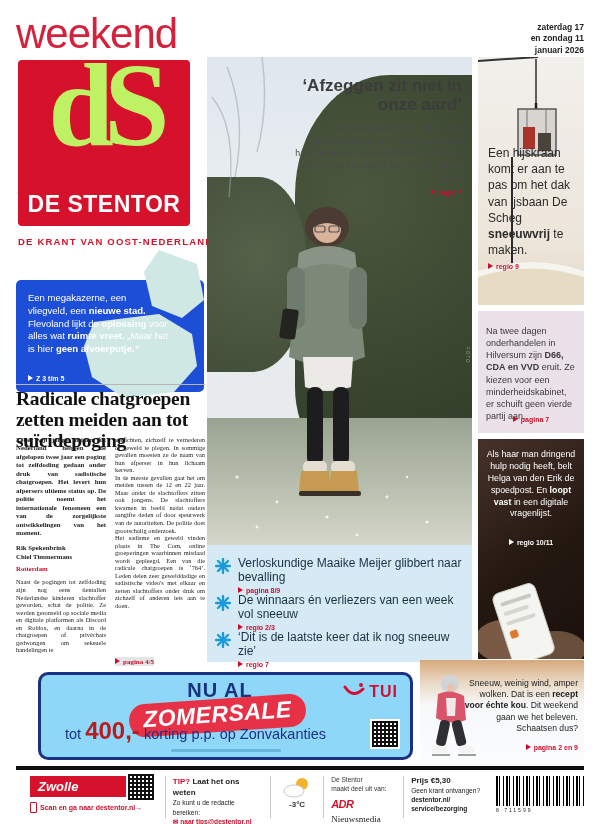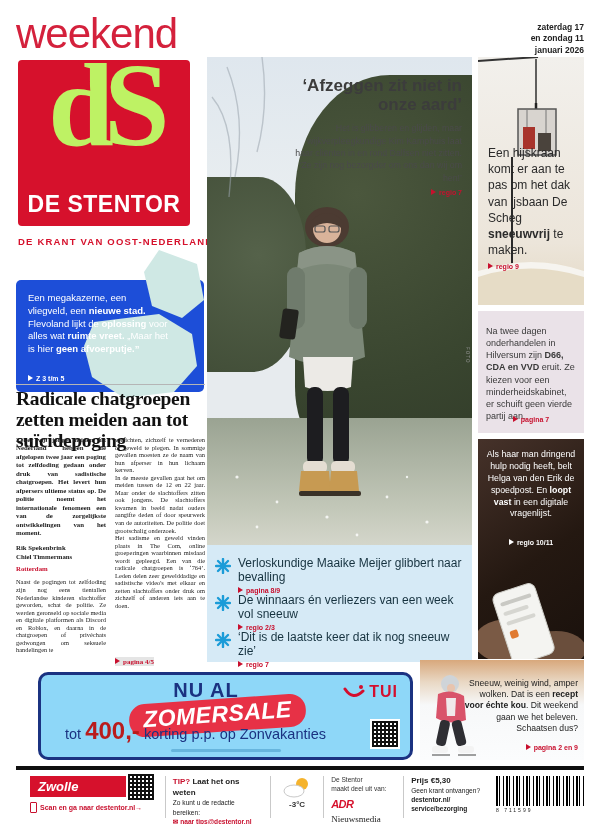--- a/index.html
+++ b/index.html
@@ -72,28 +72,28 @@
   .rail-spoed .mk{position:absolute;left:0;right:0;top:100px;text-align:center;color:#fff;}
   
   .teasers{left:207px;top:545px;width:265px;height:117px;background:#d6eaf6;padding:0;}
   .t-item{position:absolute;left:8px;width:250px;display:flex;gap:7px;align-items:flex-start;}
   .t-item .flake{flex:0 0 16px;margin-top:1px;}
   .t-text{font-size:12px;line-height:1.15;color:#16323f;}
   .t-item .mk{display:block;margin-top:2px;}
   
   .ad{left:38px;top:672px;width:369px;height:82px;background:#8ed7f8;border:3px solid #1b3281;border-radius:10px;}
   .ad-pre{position:absolute;left:0;width:330px;top:4px;text-align:center;color:#1b3281;
-          font-weight:700;font-size:20px;letter-spacing:1px;}
+          font-weight:700;font-size:20px;letter-spacing:1px;padding-left:14px;}
   .ad-banner{position:absolute;left:88px;top:24px;background:#e73146;color:#fff;font-weight:700;
              font-style:italic;font-size:23px;padding:2px 14px 4px;border-radius:16px;transform:rotate(-4deg);
              letter-spacing:0.5px;}
   .ad-offer{position:absolute;left:24px;bottom:12px;color:#1b3281;font-size:14.5px;font-weight:500;}
   .ad-offer .price{color:#b91c1c;font-weight:700;font-size:24px;}
   .ad-fine{position:absolute;left:130px;bottom:5px;width:110px;height:3px;background:#4d9ecb;opacity:.6;border-radius:2px;}
-  .tui{position:absolute;right:12px;top:8px;display:flex;align-items:flex-end;gap:4px;
+  .tui{position:absolute;right:12px;top:8px;display:flex;align-items:flex-start;gap:4px;
        color:#d40e2e;font-weight:700;font-size:16px;letter-spacing:1px;}
   .qr{background:#fff;padding:2px;width:26px;height:26px;}
   .qr .px{width:100%;height:100%;
     background:
       repeating-linear-gradient(0deg,#111 0 2px,transparent 2px 4px),
       repeating-linear-gradient(90deg,#111 0 2px,#fff 2px 4px);}
   .ad .qr{position:absolute;right:10px;bottom:8px;}
   
   .snowstory{left:420px;top:660px;width:164px;height:100px;overflow:hidden;
              background:linear-gradient(#d8a87c 0%,#e9d8c4 22%,#f7f8f9 45%,#fbfcfd);}

